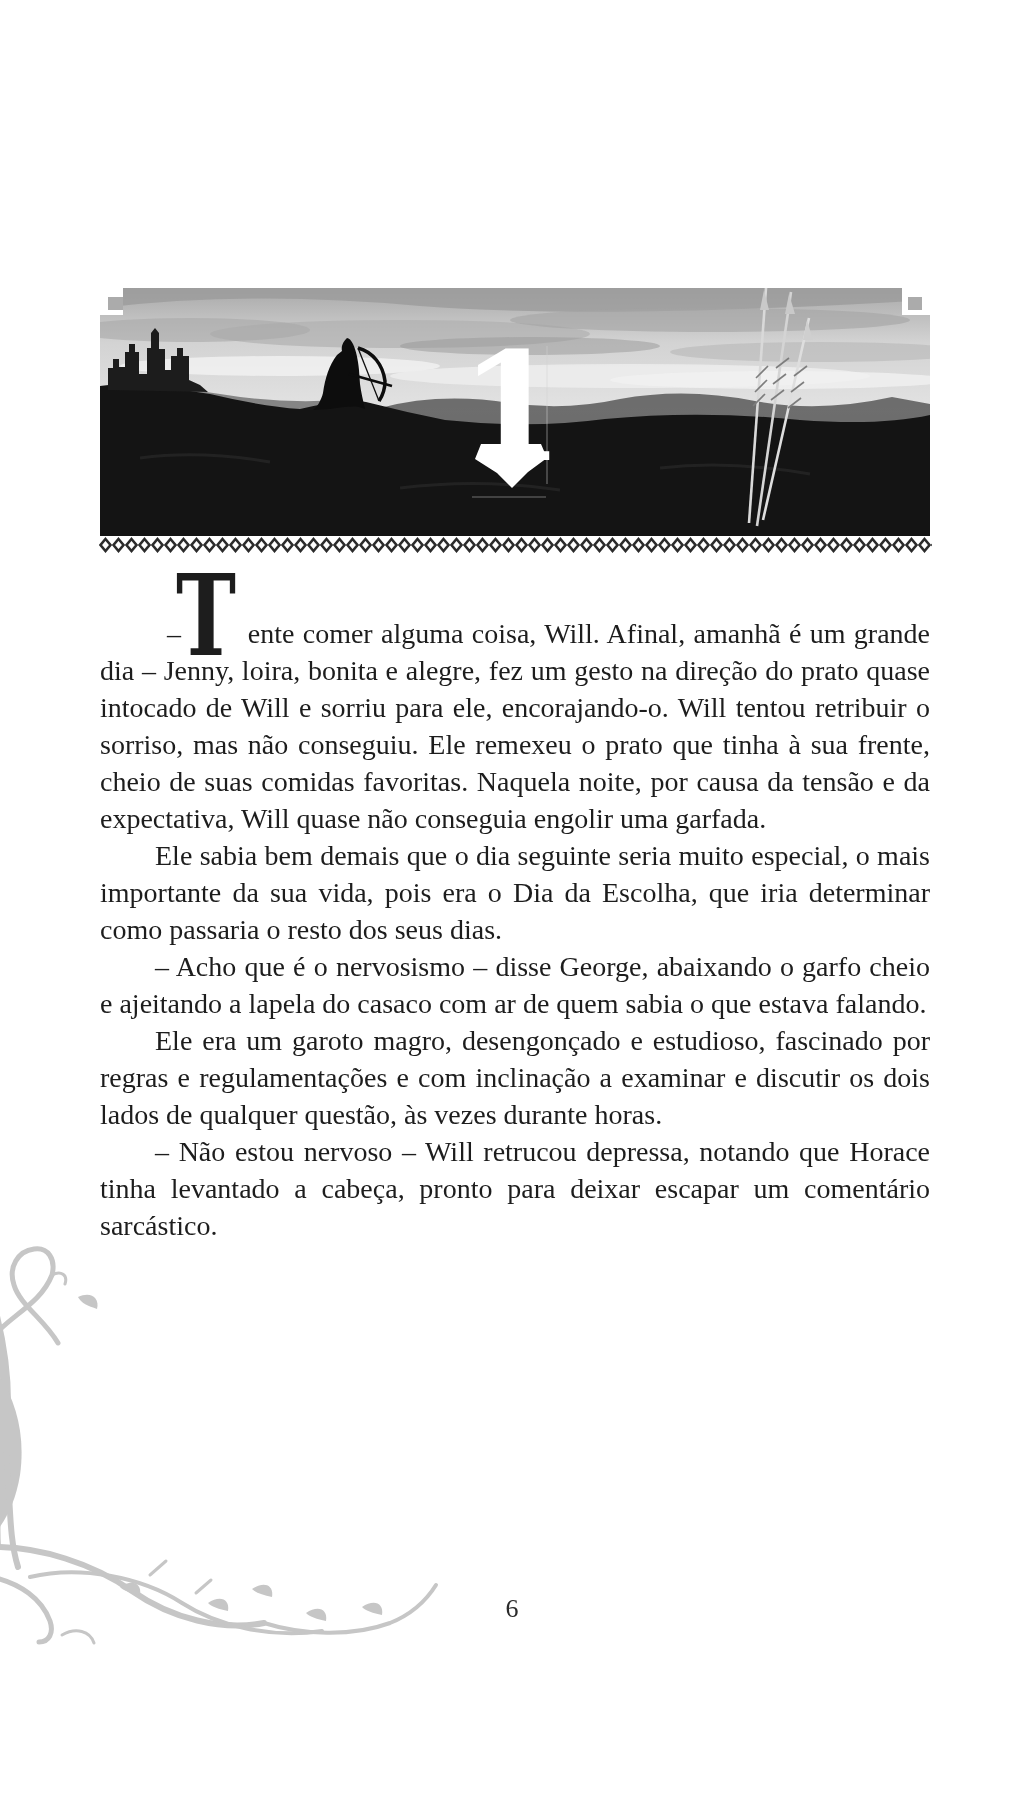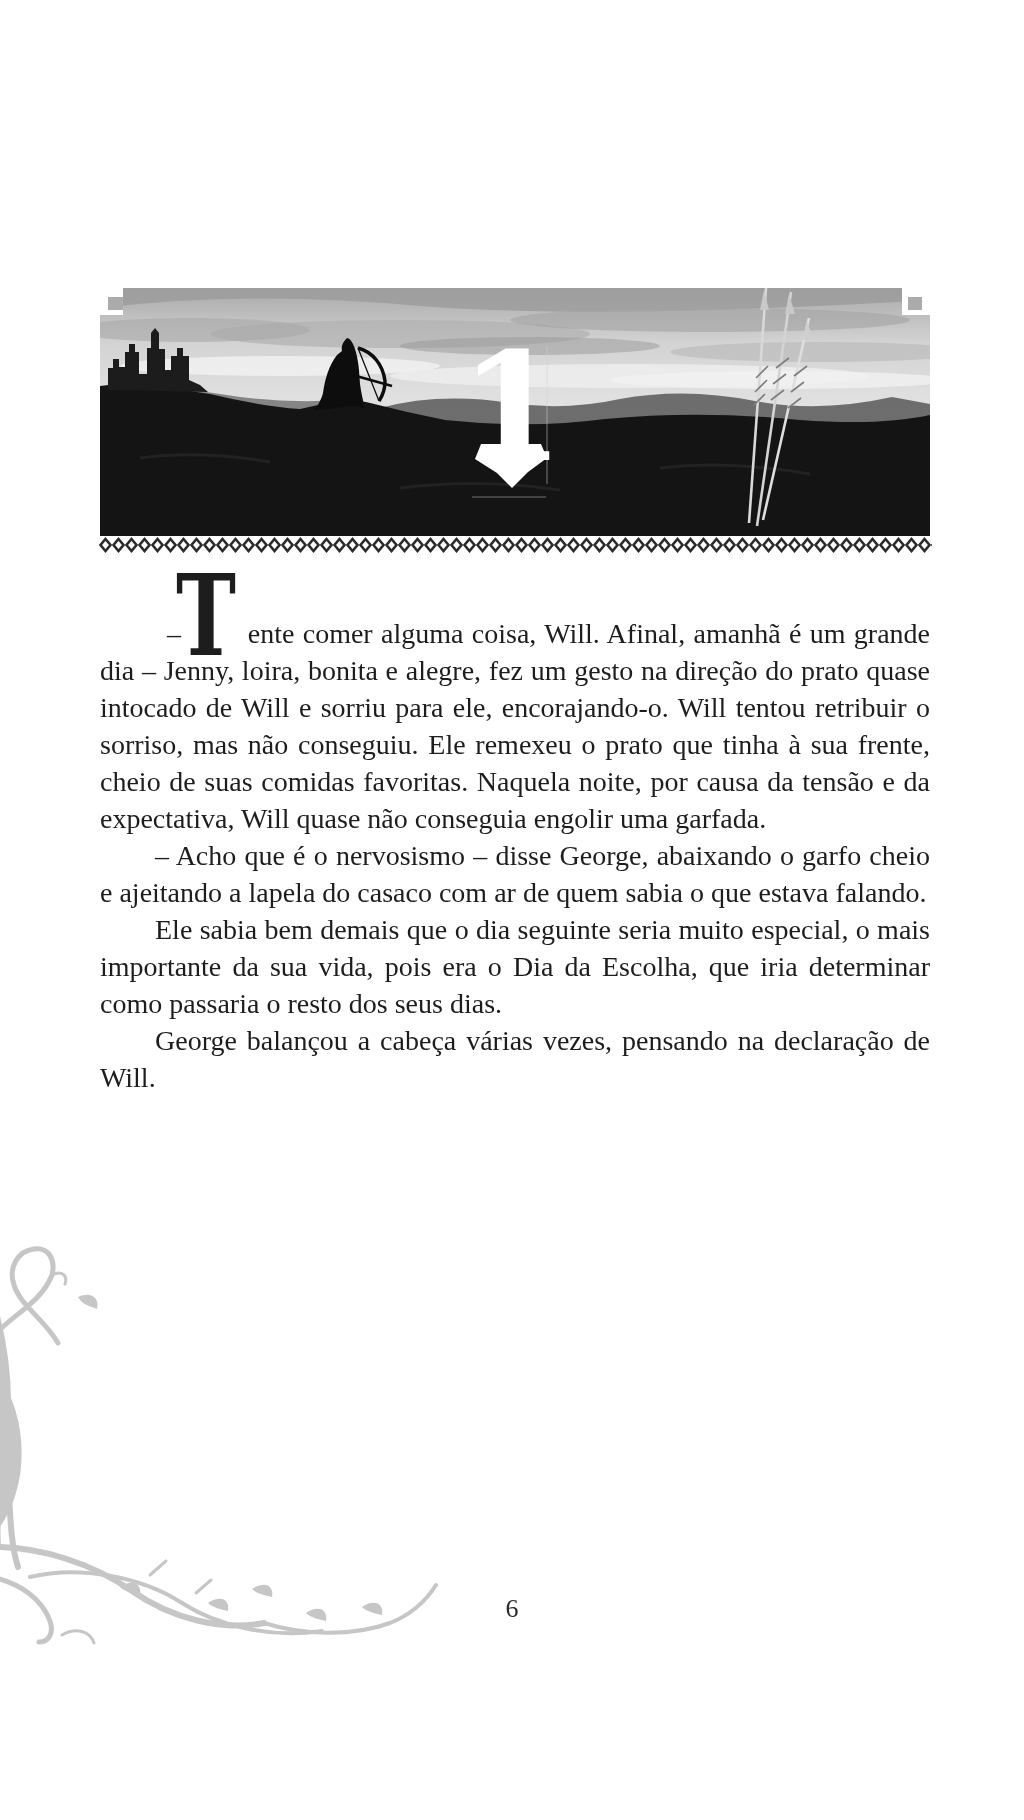--- a/index.html
+++ b/index.html
@@ -136,23 +136,24 @@
     </svg>
   </div>
 
   <div class="text-block">
     <p class="para1">
       <span class="cap-abs">T</span>
       <span>–</span>
       <span class="cap-space"></span>
       <span>ente comer alguma coisa, Will. Afinal, amanhã é um grande dia – Jenny, loira, bonita e alegre, fez um gesto na direção do prato quase intocado de Will e sorriu para ele, encorajando-o. Will tentou retribuir o sorriso, mas não conseguiu. Ele remexeu o prato que tinha à sua frente, cheio de suas comidas favoritas. Naquela noite, por causa da tensão e da expectativa, Will quase não conseguia engolir uma garfada.</span>
     </p>
+    <p>Ele sabia bem demais que o dia seguinte seria muito especial, o mais importante da sua vida, pois era o Dia da Escolha, que iria determinar como passaria o resto dos seus dias.</p>
     <p>– Acho que é o nervosismo – disse George, abaixando o garfo cheio e ajeitando a lapela do casaco com ar de quem sabia o que estava falando.</p>
-    <p>Ele sabia bem demais que o dia seguinte seria muito especial, o mais importante da sua vida, pois era o Dia da Escolha, que iria determinar como passaria o resto dos seus dias.</p>
-    <p>George balançou a cabeça várias vezes, pensando na declaração de Will.</p>
+    <p>Ele era um garoto magro, desengonçado e estudioso, fascinado por regras e regulamentações e com inclinação a examinar e discutir os dois lados de qualquer questão, às vezes durante horas.</p>
+    <p>– Não estou nervoso – Will retrucou depressa, notando que Horace tinha levantado a cabeça, pronto para deixar escapar um comentário sarcástico.</p>
   </div>
 
   <div class="flourish">
     <svg width="445" height="400" viewBox="0 0 445 400" class="flourish" style="position:static">
       <g>
         <path class="vine" stroke-width="5" d="M-10,95 C10,70 40,60 52,30 C56,14 48,2 34,4 C18,6 8,22 14,40 C20,60 44,74 58,98"></path>
         <path class="vine" stroke-width="3" d="M52,30 C61,25 68,30 65,39"></path>
         <path class="leaf" d="M78,52 C90,46 100,52 97,64 C88,61 81,58 78,52 Z"></path>
         <path class="vine" stroke-width="10" d="M-8,60 C6,110 10,160 2,210 C-2,240 -6,272 -4,302"></path>
         <path class="leaf" d="M-12,118 C10,140 27,180 20,230 C15,262 0,286 -12,294 Z"></path>

